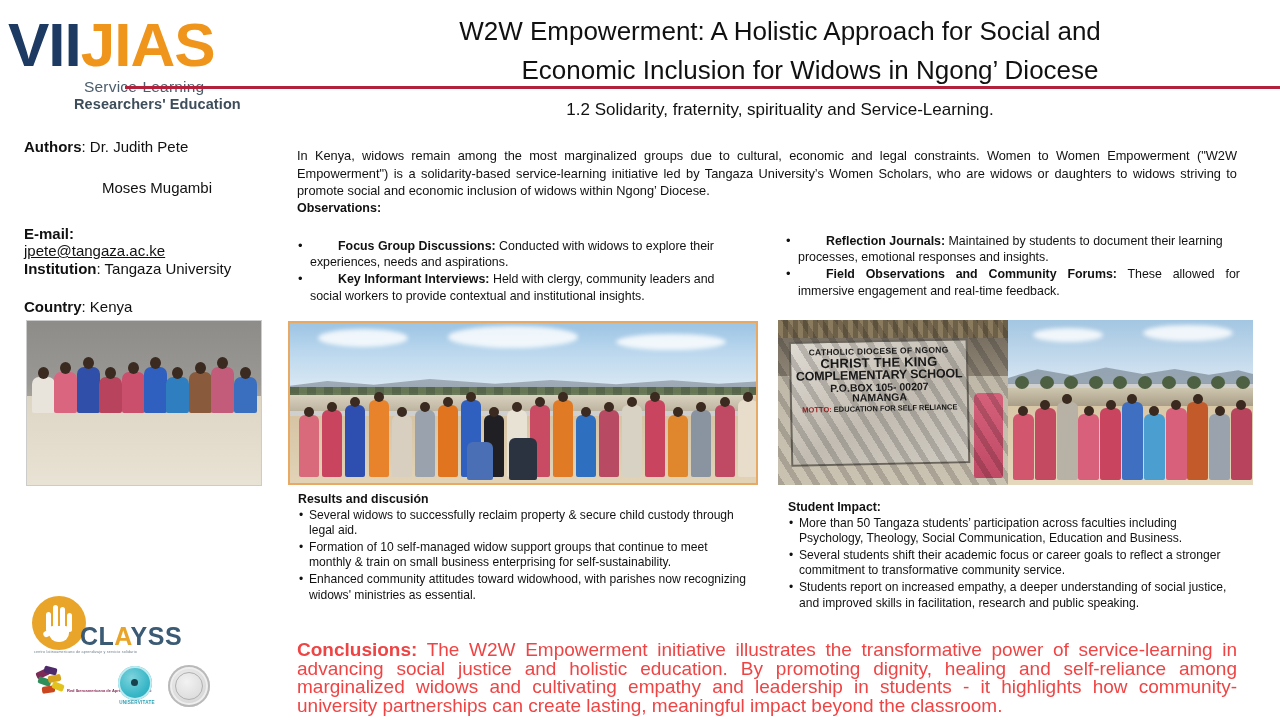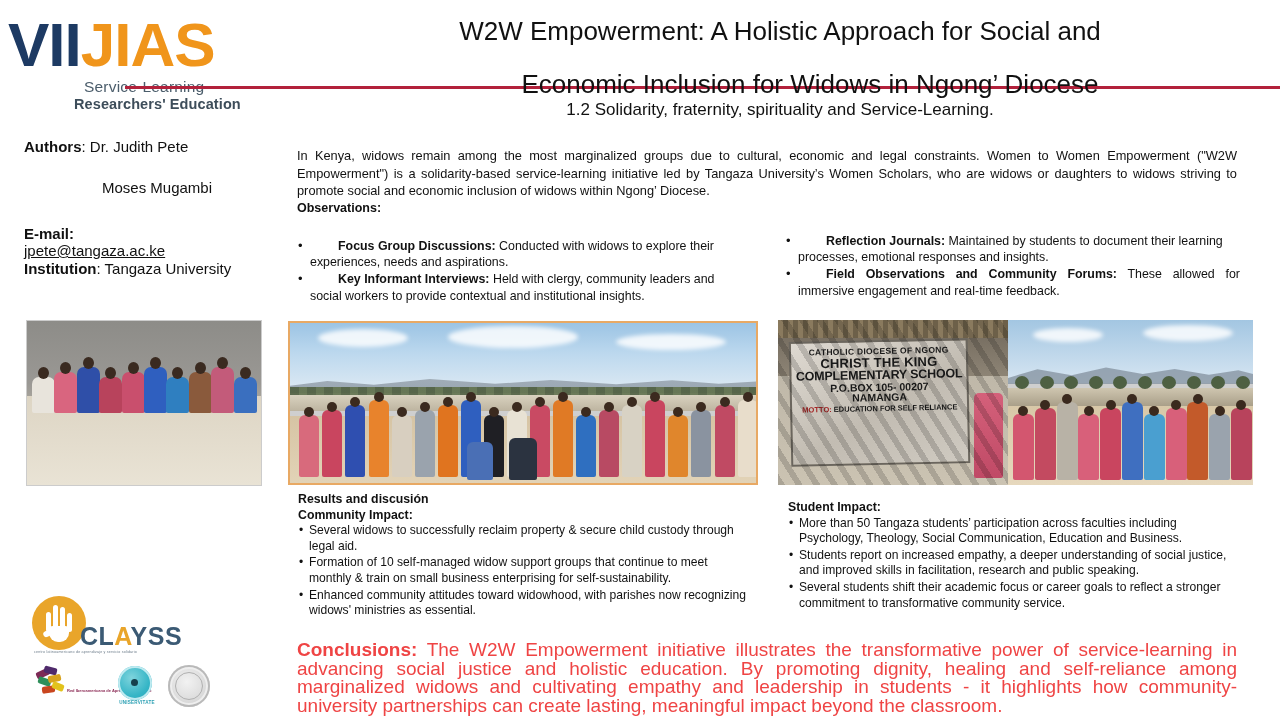--- a/index.html
+++ b/index.html
@@ -32,21 +32,21 @@
   .rule {
     position:absolute; left:125px; top:86px; right:0; height:3px;
     background:#b2213b;
   }
 
   .title-block {
     position:absolute; left:300px; top:12px; width:960px;
     text-align:center;
   }
   .title-line { font-size:26px; line-height:39px; color:#111; font-weight:400; }
-  .title-line.l2 { padding-left:60px;margin-top:14px; }
+  .title-line.l2 { padding-left:60px; }
   .subtitle {
     position:absolute; left:300px; top:100px; width:960px;
     text-align:center; font-size:17px; color:#111;
   }
 
   
   #left-col { position:absolute; left:24px; top:136px; width:258px; }
   .meta-line { font-size:15px; line-height:21px; color:#111; }
   .meta-line b { font-weight:700; }
   .meta-indent { padding-left:78px; }
@@ -232,20 +232,23 @@
   <div class="meta-line meta-indent" style="margin-top:20px;">Moses Mugambi</div>
 
   <div class="mail-label">
     <span>E-mail</span><span>:</span>
   </div>
   <a class="mail-addr" href="#">jpete@tangaza.ac.ke</a>
   <div class="inst-line">
     <b>Institution</b><span>: Tangaza University</span>
   </div>
 
+  <div class="country-line">
+    <b>Country</b><span>: Kenya</span>
+  </div>
 </div>
 
 <div class="photo" id="photo-meeting">
   <div class="pm-wall"></div>
   <div class="pm-floor"></div>
   <div id="pm-people">
       <div class="pm-person" style="left: 2%; width: 23px; height: 36px; background: rgb(232, 228, 220);">
         <div class="pm-head" style="left: 6px; top: -10px;"></div>
       </div>
       <div class="pm-person" style="left: 11.6%; width: 23px; height: 41px; background: rgb(217, 101, 127);">
@@ -439,34 +442,33 @@
 </div>
 <div id="method-right">
   <ul class="bullets" id="m-right">
       <li><b>Reflection Journals:</b><span> Maintained by students to document their learning processes, emotional responses and insights.</span></li>
       <li class="justify"><b>Field Observations and Community Forums:</b><span> These allowed for immersive engagement and real-time feedback.</span></li>
     </ul>
 </div>
 
 <div id="results-left">
   <div class="res-title">Results and discusión</div>
-  <div class="res-title">Community Impact:</div>
   <ul class="bullets tight" id="r-left">
       <li>Several widows to successfully reclaim property &amp; secure child custody through legal aid.</li>
       <li>Formation of 10 self-managed widow support groups that continue to meet monthly &amp; train on small business enterprising for self-sustainability.</li>
       <li>Enhanced community  attitudes toward  widowhood,  with parishes now recognizing widows' ministries as essential.</li>
     </ul>
 </div>
 
 <div id="results-right">
   <div class="res-title">Student Impact:</div>
   <ul class="bullets tight" id="r-right">
       <li>More than 50 Tangaza students’ participation across faculties including Psychology, Theology, Social Communication, Education and Business.</li>
+      <li>Several students shift their academic focus or career goals to reflect a stronger commitment to transformative community service.</li>
       <li>Students report on increased empathy, a deeper understanding of social justice, and improved skills in facilitation, research and public speaking.</li>
-      <li>Several students shift their academic focus or career goals to reflect a stronger commitment to transformative community service.</li>
     </ul>
 </div>
 
 <div id="conclusions">
   <b>Conclusions:</b><span> The W2W Empowerment initiative illustrates the transformative power of service-learning in advancing social justice and holistic education. By promoting dignity, healing and self-reliance among marginalized widows and cultivating empathy and leadership in students - it highlights how community-university partnerships can create lasting, meaningful impact beyond the classroom.</span>
 </div>
 
 <div id="footer-logos">
   <div class="clayss">
     <div class="clayss-circle">

